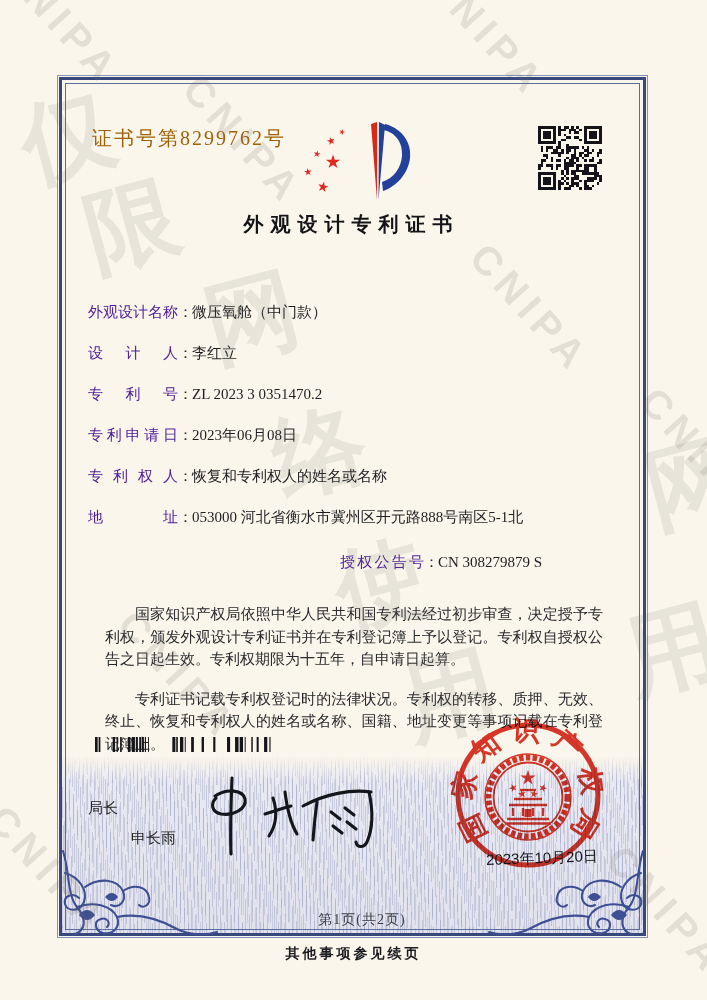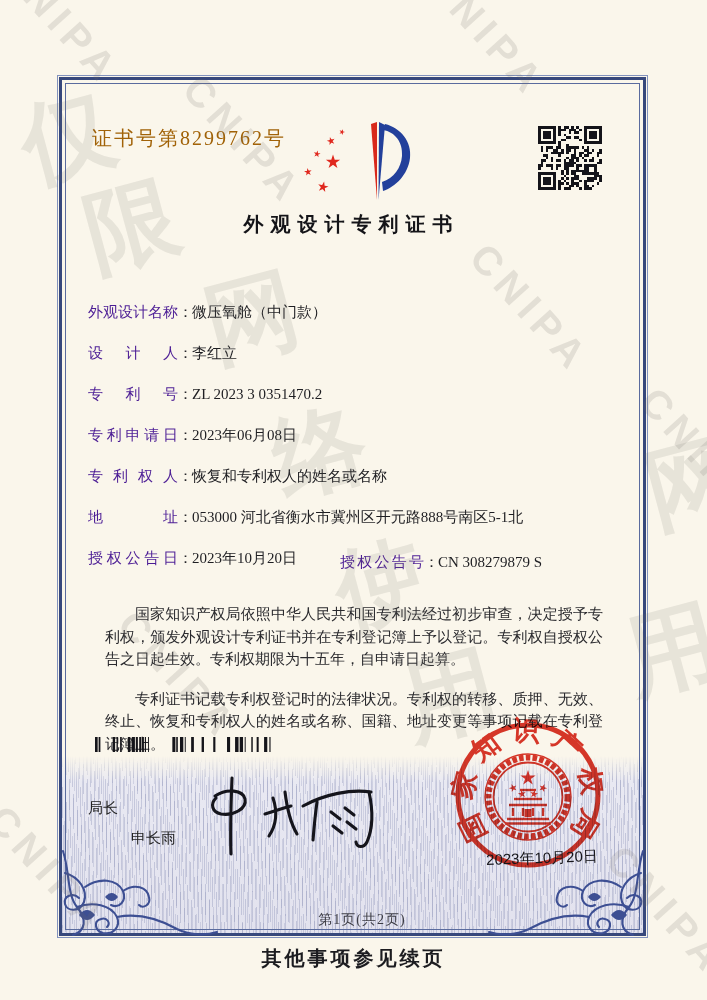--- a/index.html
+++ b/index.html
@@ -60,21 +60,21 @@
   
   .seal{position:absolute;left:448px;top:715px;width:160px;height:160px;z-index:20;
     mix-blend-mode:multiply;}
   .seal-date{position:absolute;left:462px;top:849px;width:160px;text-align:center;z-index:21;
     font-size:15px;color:#17171b;transform:rotate(-2deg);
     font-family:"Liberation Sans","DejaVu Sans",sans-serif;}
   
   .page-no{position:absolute;left:57px;top:911px;width:610px;text-align:center;
     font-size:14px;letter-spacing:1px;color:#3c3c44;z-index:10;}
   .cont-note{position:absolute;left:0;top:945px;width:707px;text-align:center;
-    font-size:20px;font-weight:bold;letter-spacing:3px;color:#1c1c20;z-index:10;}
+    font-size:14px;font-weight:bold;letter-spacing:3px;color:#1c1c20;z-index:10;}
 </style>
 </head>
 <body>
 
 <div class="page">
 
   <div id="watermarks">
       <span class="wm latin" style="left: -18px; top: 0px; font-size: 40px; transform: rotate(48deg);">CNIPA</span>
       <span class="wm latin" style="left: 165px; top: 120px; font-size: 40px; transform: rotate(48deg);">CNIPA</span>
       <span class="wm latin" style="left: 408px; top: 12px; font-size: 40px; transform: rotate(48deg);">CNIPA</span>
@@ -374,23 +374,20 @@
   </div>
 
   <div class="field-row">
     <span class="field-label"><span class="label-text">专利权人</span></span><span class="colon">：</span><span class="field-value">恢复和专利权人的姓名或名称</span>
   </div>
 
   <div class="field-row">
     <span class="field-label"><span class="label-text">地址</span></span><span class="colon">：</span><span class="field-value">053000 河北省衡水市冀州区开元路888号南区5-1北</span>
   </div>
 
-  <div class="field-row">
-    <span class="field-label"><span class="label-text">授权公告日</span></span><span class="colon">：</span><span class="field-value">2023年10月20日</span>
-  </div>
 </div>
 
   <div class="grant-field">
     <span class="field-label">授权公告号</span><span class="colon">：</span><span class="field-value">CN 308279879 S</span>
   </div>
 
   <div id="paragraphs">
       <p class="legal-para">国家知识产权局依照中华人民共和国专利法经过初步审查，决定授予专利权，颁发外观设计专利证书并在专利登记簿上予以登记。专利权自授权公告之日起生效。专利权期限为十五年，自申请日起算。</p>
       <p class="legal-para">专利证书记载专利权登记时的法律状况。专利权的转移、质押、无效、终止、恢复和专利权人的姓名或名称、国籍、地址变更等事项记载在专利登记簿上。</p>
     </div>

